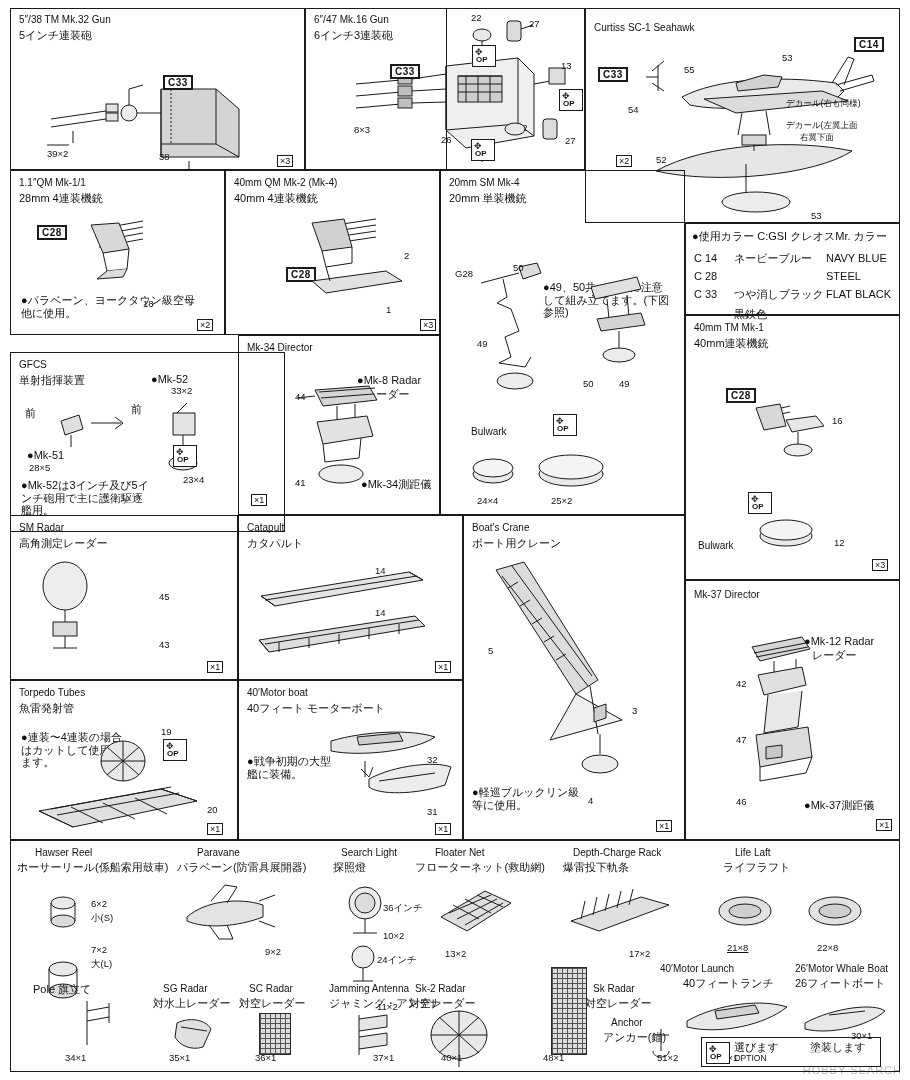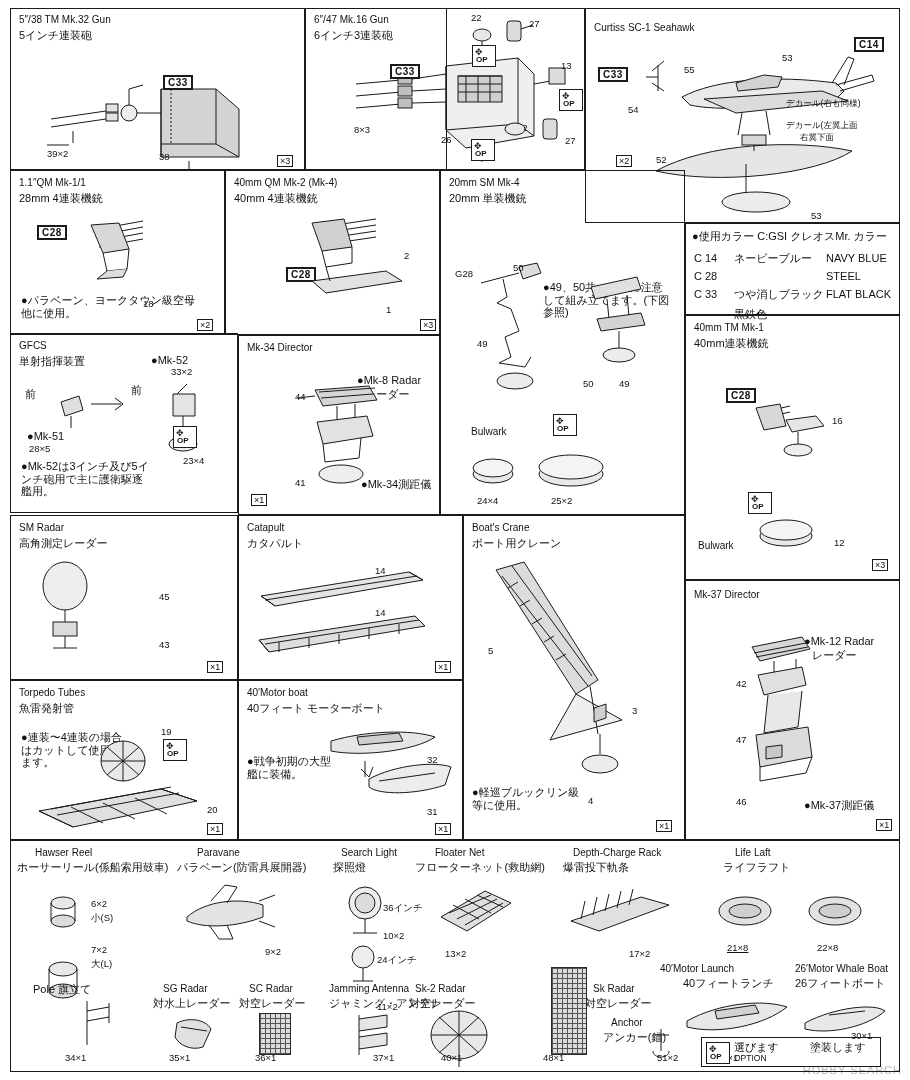--- a/index.html
+++ b/index.html
@@ -293,21 +293,21 @@
       <g stroke="#1a1a1a" fill="none" stroke-width="1">
         <ellipse cx="100" cy="20" rx="26" ry="10" fill="#e9e9e9"></ellipse>
         <ellipse cx="100" cy="14" rx="26" ry="10" fill="#f4f4f4"></ellipse>
       </g>
     </svg>
     <div class="t en" style="left:12px;top:224px;">Bulwark</div>
     <div class="t num" style="left:148px;top:222px;">12</div>
     <div class="qty" style="left:186px;top:243px;">×3</div>
   </div>
 
-  <div class="box" style="left:10px;top:333px;width:228px;height:180px;">
+  <div class="box" style="left:10px;top:352px;width:275px;height:180px;">
     <div class="t en" style="left:8px;top:6px;">GFCS</div>
     <div class="t jp" style="left:8px;top:21px;">単射指揮装置</div>
     <div class="t jp" style="left:140px;top:20px;">●Mk-52</div>
     <div class="t num" style="left:160px;top:33px;">33×2</div>
     <div class="t jp" style="left:14px;top:54px;">前</div>
     <div class="t jp" style="left:120px;top:50px;">前</div>
     <div class="t jp" style="left:16px;top:96px;">●Mk-51</div>
     <div class="t num" style="left:18px;top:110px;">28×5</div>
     <div class="t num" style="left:172px;top:122px;">23×4</div>
     <svg width="228" height="110" style="left:0;top:58px;">

